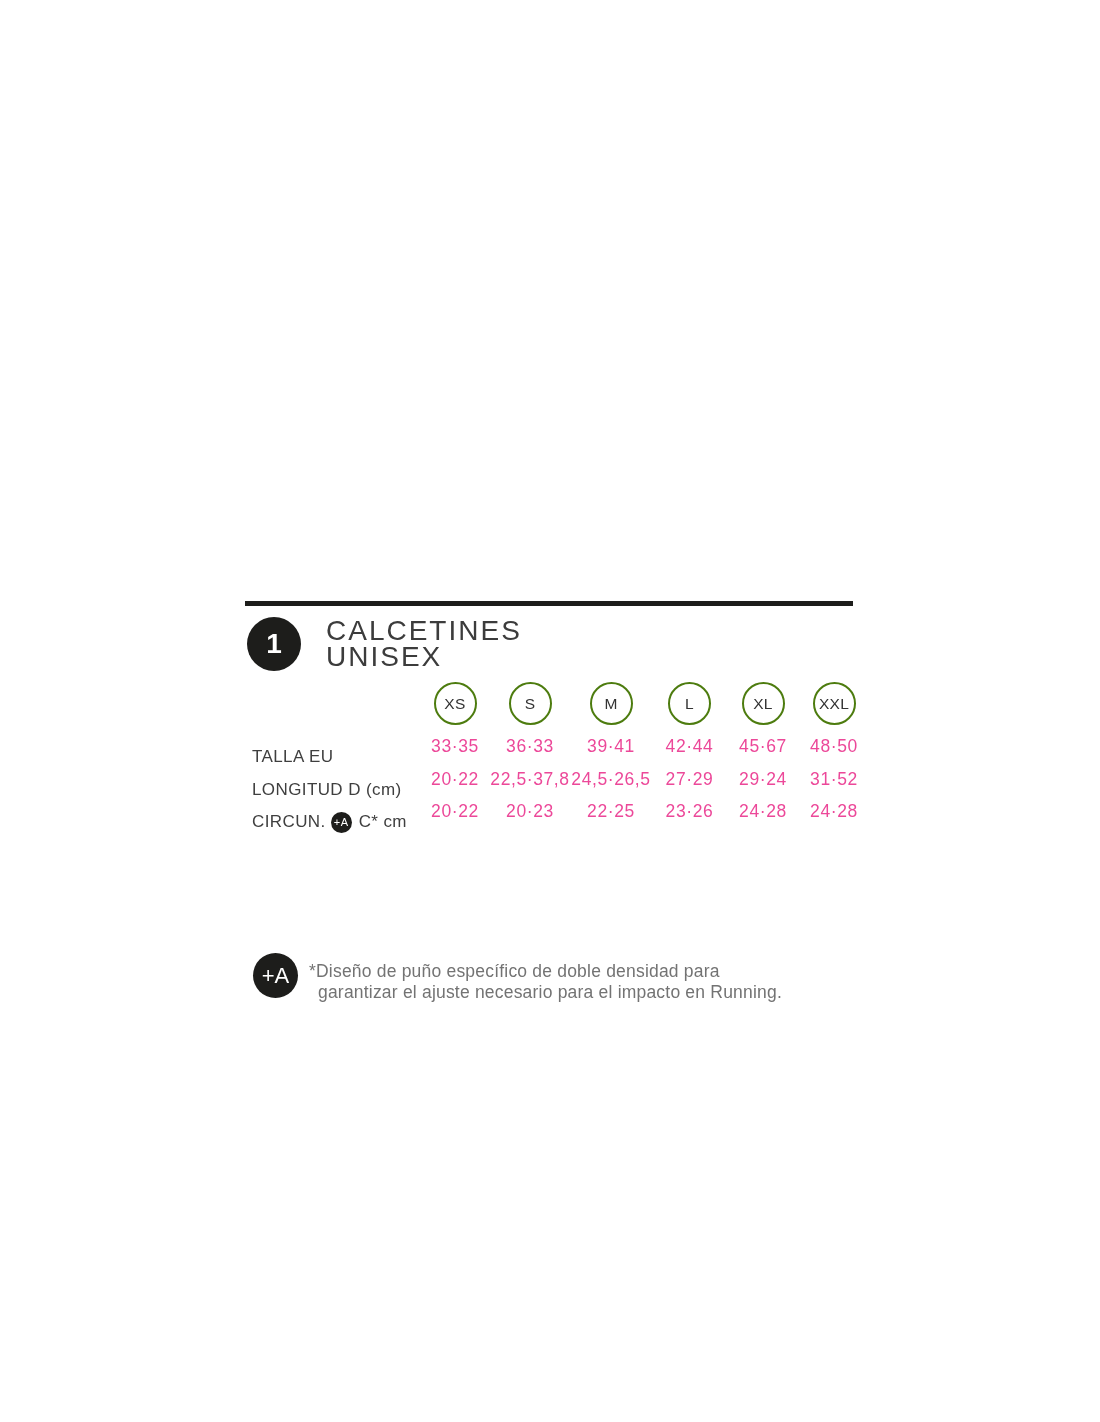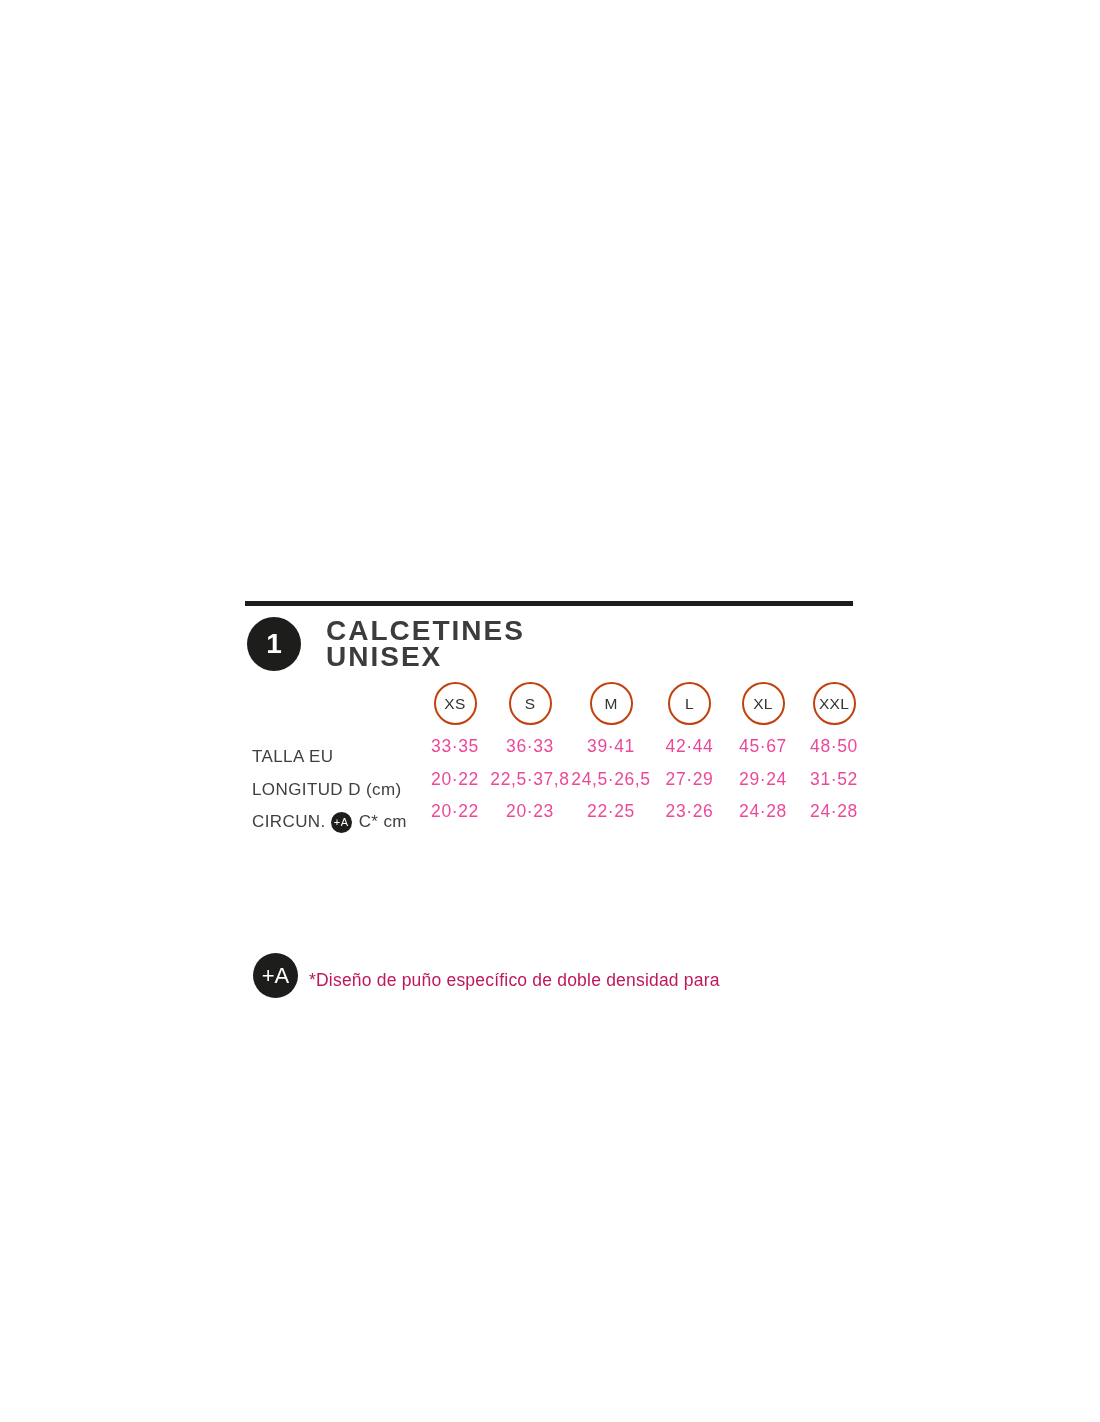--- a/index.html
+++ b/index.html
@@ -49,21 +49,21 @@
     justify-content: center;
     flex: 0 0 auto;
   }
   .section-title {
     margin-left: 25px;
     margin-top: 1px;
     font-size: 28px;
     line-height: 26px;
     letter-spacing: 2px;
     color: #3c3c3c;
-    font-weight: 700;
+    font-weight: 400;
   }
 
   
   .size-table {
     position: absolute;
     left: 252px;
     top: 682px;
     display: grid;
     grid-template-columns: 168px 70px 80px 82px 75px 72px 70px;
     grid-template-rows: 46px 36px 30px 34px;
@@ -89,21 +89,21 @@
     white-space: nowrap;
   }
   .size-circle-wrap {
     display: flex;
     align-items: flex-start;
     justify-content: center;
   }
   .size-circle {
     width: 39px;
     height: 39px;
-    border: 2px solid #c2410c;
+    border: 2px solid #4d7c0f;
     border-radius: 50%;
     display: flex;
     align-items: center;
     justify-content: center;
     font-size: 15.5px;
     letter-spacing: 0.3px;
     color: #333333;
     background: #ffffff;
   }
   .mini-badge {
@@ -135,24 +135,24 @@
     background: #1d1d1b;
     color: #ffffff;
     font-size: 22px;
     display: flex;
     align-items: center;
     justify-content: center;
     flex: 0 0 auto;
   }
   .footnote-text {
     margin-left: 11px;
-    margin-top: 17px;
+    margin-top: 8px;
     font-size: 17.5px;
     line-height: 21px;
-    color: #be185d;
+    color: #737373;
     letter-spacing: 0.2px;
   }
   .footnote-text .line2 {
     padding-left: 9px;
   }
 </style>
 </head>
 <body>
 
 <div class="canvas">
@@ -234,16 +234,17 @@
     <div class="cell value">24·28</div>
 
   </div>
 
   <div class="footnote">
     <div class="footnote-badge">
       <span>+A</span>
     </div>
     <div class="footnote-text">
       <div class="line1">*Diseño de puño específico de doble densidad para</div>
+      <div class="line2">garantizar el ajuste necesario para el impacto en Running.</div>
     </div>
   </div>
 
 </div>
 
 </body></html>

